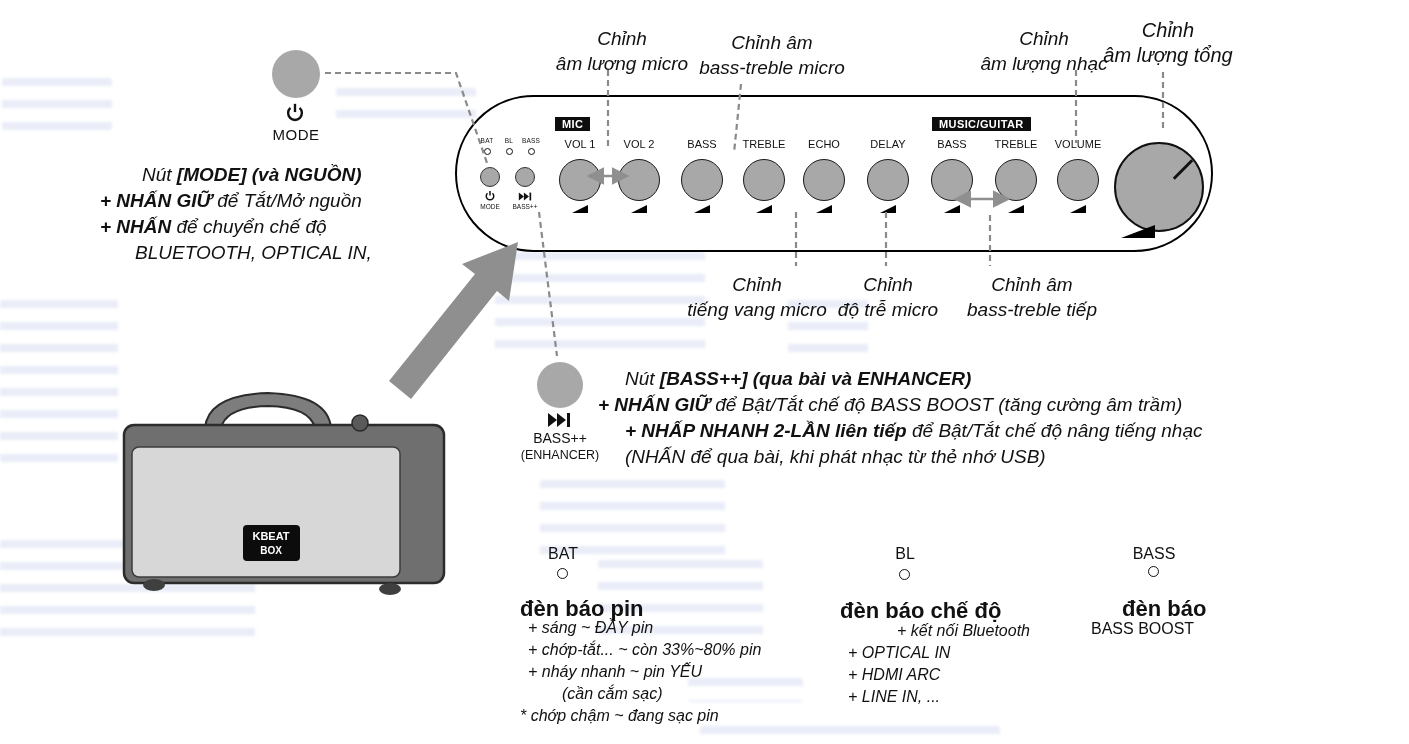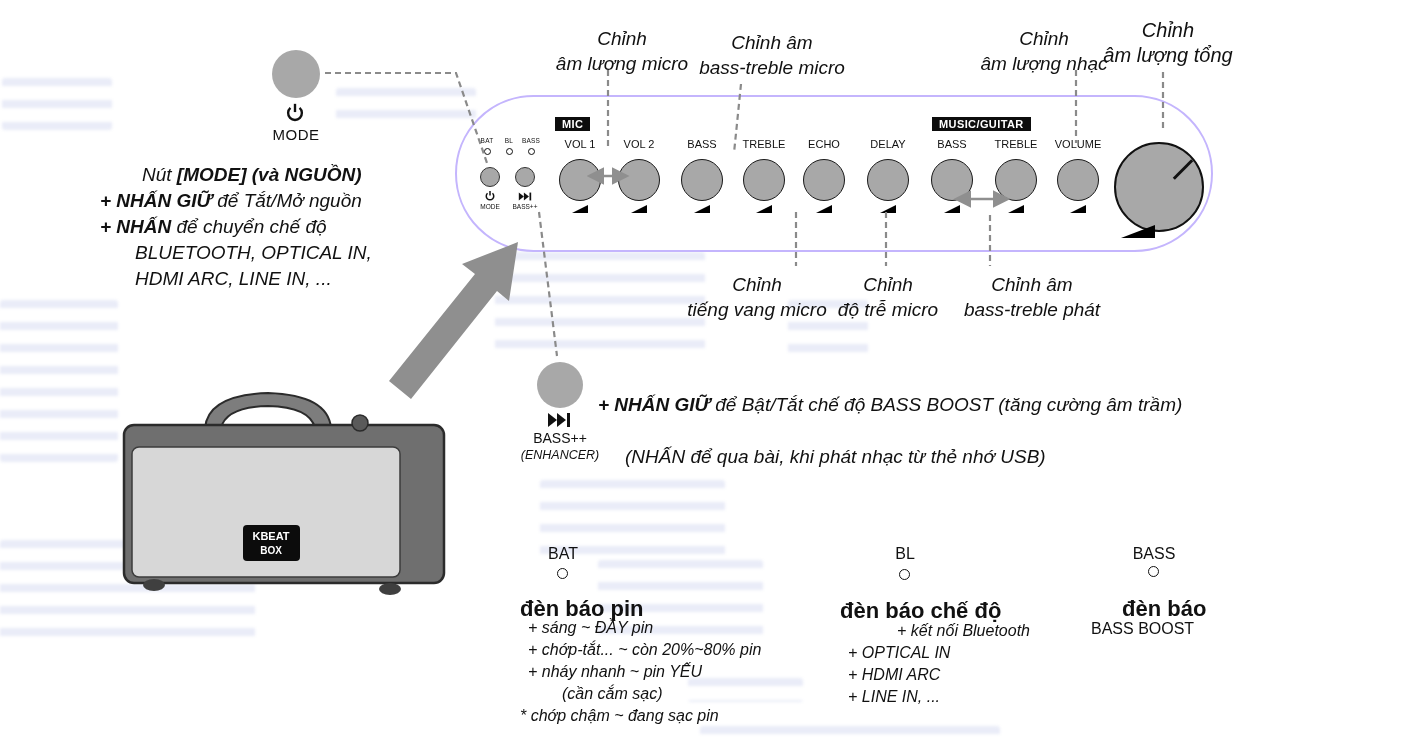--- a/index.html
+++ b/index.html
@@ -3,21 +3,21 @@
 <meta charset="utf-8">
 <style>
   html,body{margin:0;padding:0;background:#fff;}
   .canvas{position:relative;width:1409px;height:744px;background:#fff;overflow:hidden;
           font-family:"Liberation Sans","DejaVu Sans",sans-serif;color:#111;}
   
   .bleed{position:absolute;z-index:0;filter:blur(1.6px);opacity:.5;border-radius:3px;
          background:repeating-linear-gradient(180deg,rgba(90,110,200,.26) 0 8px,transparent 8px 22px);}
   
   .panel{position:absolute;z-index:1;left:455px;top:95px;width:758px;height:157px;
-         border:2px solid #c4b5fd;border-radius:79px;background:#fff;box-sizing:border-box;}
+         border:2px solid #000000;border-radius:79px;background:#fff;box-sizing:border-box;}
   .badge{position:absolute;background:#0d0d0d;color:#fff;font-size:11px;font-weight:bold;
          padding:1px 7px;letter-spacing:.4px;}
   .ledlab{position:absolute;font-size:6.5px;text-align:center;letter-spacing:.2px;}
   .led{position:absolute;width:7px;height:7px;border:1px solid #111;border-radius:50%;background:#fff;box-sizing:border-box;}
   .pbtn{position:absolute;width:20px;height:20px;border-radius:50%;background:#a8a8a8;border:1px solid #333;box-sizing:border-box;}
   .btnlab{position:absolute;font-size:6.5px;text-align:center;width:40px;}
   .kwrap{position:absolute;top:62px;width:42px;height:42px;}
   .klabel{position:absolute;top:-21px;left:50%;transform:translateX(-50%);font-size:11px;white-space:nowrap;}
   .kcirc{width:42px;height:42px;border-radius:50%;background:#a8a8a8;border:1.5px solid #1a1a1a;box-sizing:border-box;}
   .kwedge{position:absolute;left:50%;transform:translateX(-50%);top:46px;width:0;height:0;
@@ -179,65 +179,66 @@
   <div class="callout" style="left:757px;top:272px">
     <div>Chỉnh</div>
     <div>tiếng vang micro</div>
   </div>
   <div class="callout" style="left:888px;top:272px">
     <div>Chỉnh</div>
     <div>độ trễ micro</div>
   </div>
   <div class="callout" style="left:1032px;top:272px">
     <div>Chỉnh âm</div>
-    <div>bass-treble phát</div>
+    <div>bass-treble tiếp</div>
   </div>
 
   <div class="bigbtn" style="left:272px;top:50px;width:48px;height:48px"></div>
   <svg style="position:absolute;left:284px;top:102px;z-index:3" width="22" height="22" viewBox="0 0 24 24">
     <path d="M12 2v9" stroke="#111" stroke-width="2.6" fill="none"></path>
     <path d="M7 6.5a7.5 7.5 0 1 0 10 0" stroke="#111" stroke-width="2.6" fill="none"></path>
   </svg>
   <div class="annlab" style="left:266px;top:126px;width:60px;font-size:15px;letter-spacing:.5px">MODE</div>
 
   <div class="tblock" style="left:142px;top:164px"><span>Nút </span><span class="b">[MODE] (và NGUỒN)</span></div>
   <div class="tblock" style="left:100px;top:190px"><span class="b">+ NHẤN GIỮ</span><span> để Tắt/Mở nguồn</span></div>
   <div class="tblock" style="left:135px;top:242px"><span>BLUETOOTH, OPTICAL IN,</span></div>
   <div class="tblock" style="left:100px;top:216px"><span class="b">+ NHẤN</span><span> để chuyển chế độ</span></div>
-  <div class="tblock" style="left:135px;top:268px"><span>HDMI ARC, LINE IN, ...</span></div>
 
   <div class="bigbtn" style="left:537px;top:362px;width:46px;height:46px"></div>
   <svg style="position:absolute;left:546px;top:412px;z-index:3" width="26" height="16" viewBox="0 0 24 16">
     <path d="M1 1 L10 8 L1 15 Z" fill="#111"></path>
       <path d="M10 1 L19 8 L10 15 Z" fill="#111"></path>
       <rect x="20" y="1" width="3" height="14" fill="#111"></rect>
   </svg>
   <div class="annlab" style="left:530px;top:430px;width:60px;font-size:14px">BASS++</div>
-  <div class="annlab" style="left:515px;top:448px;width:90px;font-size:12.5px;font-style:italic">(ENHANCER)</div>
-
+  <div class="annlab" style="left:515px;top:448px;width:90px;font-size:12.5px;">(ENHANCER)</div>
+
+  <div class="tblock" style="left:625px;top:368px"><span>Nút </span><span class="b">[BASS++] (qua bài và ENHANCER)</span></div>
   <div class="tblock" style="left:598px;top:394px"><span class="b">+ NHẤN GIỮ</span><span> để Bật/Tắt chế độ BASS BOOST (tăng cường âm trầm)</span></div>
+  <div class="tblock" style="left:625px;top:420px"><span class="b">+ NHẤP NHANH 2-LẦN liên tiếp</span><span> để Bật/Tắt chế độ nâng tiếng nhạc</span></div>
   <div class="tblock" style="left:625px;top:446px"><span>(NHẤN để qua bài, khi phát nhạc từ thẻ nhớ USB)</span></div>
 
   <svg class="spk" width="345" height="218" viewBox="0 0 345 218">
     <path d="M95 45 Q98 12 158 10 Q218 12 221 45 L205 45 Q200 24 158 23 Q116 24 111 45 Z" fill="#7d7d7d" stroke="#2b2b2b" stroke-width="2"></path>
     <rect x="14" y="42" width="320" height="158" rx="10" fill="#6f6f6f" stroke="#2b2b2b" stroke-width="2.5"></rect>
     <circle cx="250" cy="40" r="8" fill="#5a5a5a" stroke="#2b2b2b" stroke-width="1.5"></circle>
     <rect x="22" y="64" width="268" height="130" rx="7" fill="#d7d7d7" stroke="#3c3c3c" stroke-width="1.5"></rect>
     <rect x="133" y="142" width="57" height="36" rx="4" fill="#0c0c0c"></rect>
     <text x="161" y="157" font-size="11" font-weight="bold" fill="#fff" text-anchor="middle" font-family="Liberation Sans, DejaVu Sans, sans-serif">KBEAT</text>
     <text x="161" y="171" font-size="10" font-weight="bold" fill="#fff" text-anchor="middle" font-family="Liberation Sans, DejaVu Sans, sans-serif">BOX</text>
     <ellipse cx="44" cy="202" rx="11" ry="6" fill="#3f3f3f"></ellipse>
     <ellipse cx="280" cy="206" rx="11" ry="6" fill="#3f3f3f"></ellipse>
   </svg>
 
   <div class="lg-label" style="left:563px;top:545px">BAT</div>
   <div class="lg-led" style="left:557px;top:568px"></div>
   <div class="lg-head" style="left:520px;top:596px">đèn báo pin</div>
   <div class="lg-item" style="left:528px;top:619px">+ sáng ~ ĐẦY pin</div>
-  <div class="lg-item" style="left:528px;top:641px">+ chớp-tắt... ~ còn 20%~80% pin</div>
+  <div class="lg-item" style="left:528px;top:641px">+ chớp-tắt... ~ còn 33%~80% pin</div>
   <div class="lg-item" style="left:528px;top:663px">+ nháy nhanh ~ pin YẾU</div>
   <div class="lg-item" style="left:562px;top:685px">(cần cắm sạc)</div>
   <div class="lg-item" style="left:520px;top:707px">* chớp chậm ~ đang sạc pin</div>
 
   <div class="lg-label" style="left:905px;top:545px">BL</div>
   <div class="lg-led" style="left:899px;top:569px"></div>
   <div class="lg-head" style="left:840px;top:598px">đèn báo chế độ</div>
   <div class="lg-item" style="left:897px;top:622px">+ kết nối Bluetooth</div>
   <div class="lg-item" style="left:848px;top:644px">+ OPTICAL IN</div>
   <div class="lg-item" style="left:848px;top:666px">+ HDMI ARC</div>

